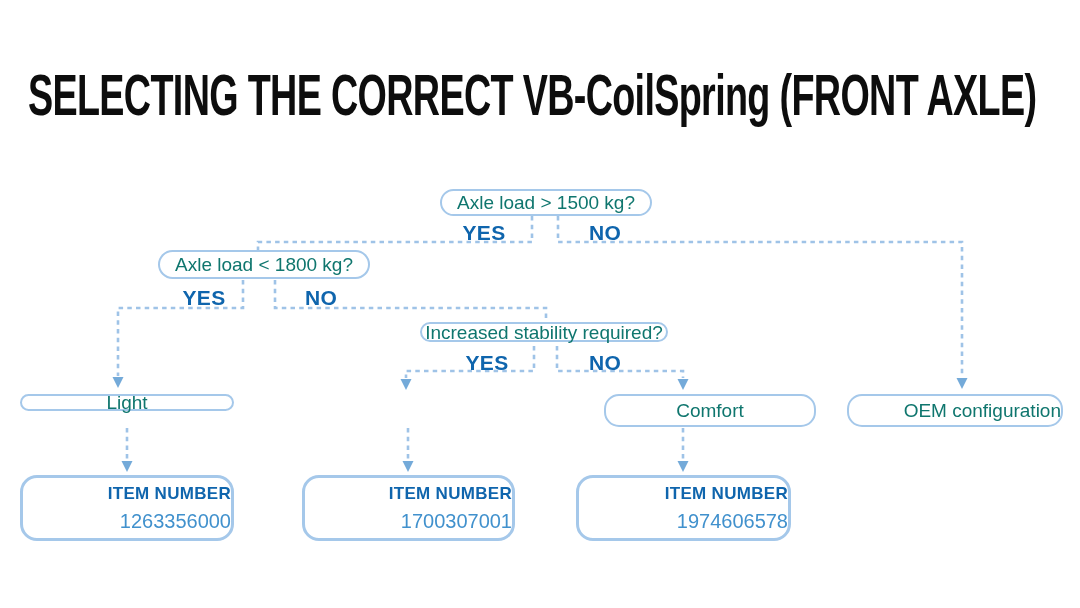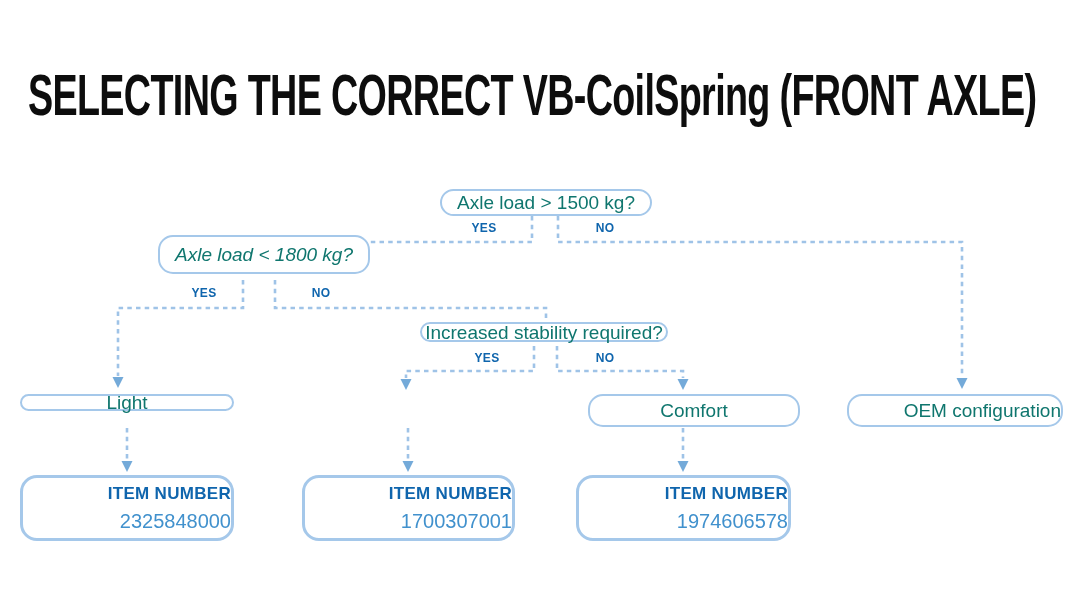--- a/index.html
+++ b/index.html
@@ -25,21 +25,21 @@
     display:flex;flex-direction:column;align-items:flex-end;justify-content:center;
   }
   .itembox .item-heading{
     color:#0f65ad;font-size:17px;font-weight:bold;letter-spacing:0.3px;
   }
   .itembox .item-value{
     color:#4191cd;font-size:20px;margin-top:6px;
   }
   .yn{
     position:absolute;transform:translateX(-50%);
-    color:#0f65ad;font-size:12px;font-weight:bold;letter-spacing:0.3px;
+    color:#0f65ad;font-size:21px;font-weight:bold;letter-spacing:0.3px;
     line-height:1;white-space:nowrap;
   }
   svg.connectors{position:absolute;left:0;top:0;}
   svg.connectors path{fill:none;stroke:#9fc3e7;stroke-width:2.6;stroke-dasharray:4.5 4.2;}
   svg.connectors polygon{fill:#74aad9;stroke:none;}
 </style>
 </head>
 <body>
 
 <div class="page">
@@ -64,45 +64,45 @@
     <path d="M683 428 V460"></path>
     <polygon points="677.5,461 688.5,461 683,472"></polygon>
   </svg>
 
   <div class="pill" style="left:440px;top:189px;width:212px;height:27px;">
     <span>Axle load &gt; 1500 kg?</span>
   </div>
   <div class="yn" style="left:484px;top:222px;">YES</div>
   <div class="yn" style="left:605px;top:222px;">NO</div>
 
-  <div class="pill" style="left:158px;top:235px;width:212px;height:39px;font-style:italic;">
+  <div class="pill" style="left:158px;top:250px;width:212px;height:29px;">
     <span>Axle load &lt; 1800 kg?</span>
   </div>
   <div class="yn" style="left:204px;top:287px;">YES</div>
   <div class="yn" style="left:321px;top:287px;">NO</div>
 
   <div class="pill" style="left:420px;top:322px;width:248px;height:20px;">
     <span>Increased stability required?</span>
   </div>
   <div class="yn" style="left:487px;top:352px;">YES</div>
   <div class="yn" style="left:605px;top:352px;">NO</div>
 
   <div class="pill" style="left:20px;top:394px;width:214px;height:17px;">
     <span>Light</span>
   </div>
-  <div class="pill" style="left:588px;top:394px;width:212px;height:33px;">
+  <div class="pill" style="left:604px;top:394px;width:212px;height:33px;">
     <span>Comfort</span>
   </div>
   <div class="pill" style="left:847px;top:394px;width:216px;height:33px;justify-content:flex-end;">
     <span>OEM configuration</span>
   </div>
 
   <div class="itembox" style="left:20px;top:475px;width:214px;height:66px;">
     <div class="item-heading">ITEM NUMBER</div>
-    <div class="item-value">2325848000</div>
+    <div class="item-value">1263356000</div>
   </div>
   <div class="itembox" style="left:302px;top:475px;width:213px;height:66px;">
     <div class="item-heading">ITEM NUMBER</div>
     <div class="item-value">1700307001</div>
   </div>
   <div class="itembox" style="left:576px;top:475px;width:215px;height:66px;">
     <div class="item-heading">ITEM NUMBER</div>
     <div class="item-value">1974606578</div>
   </div>
 

